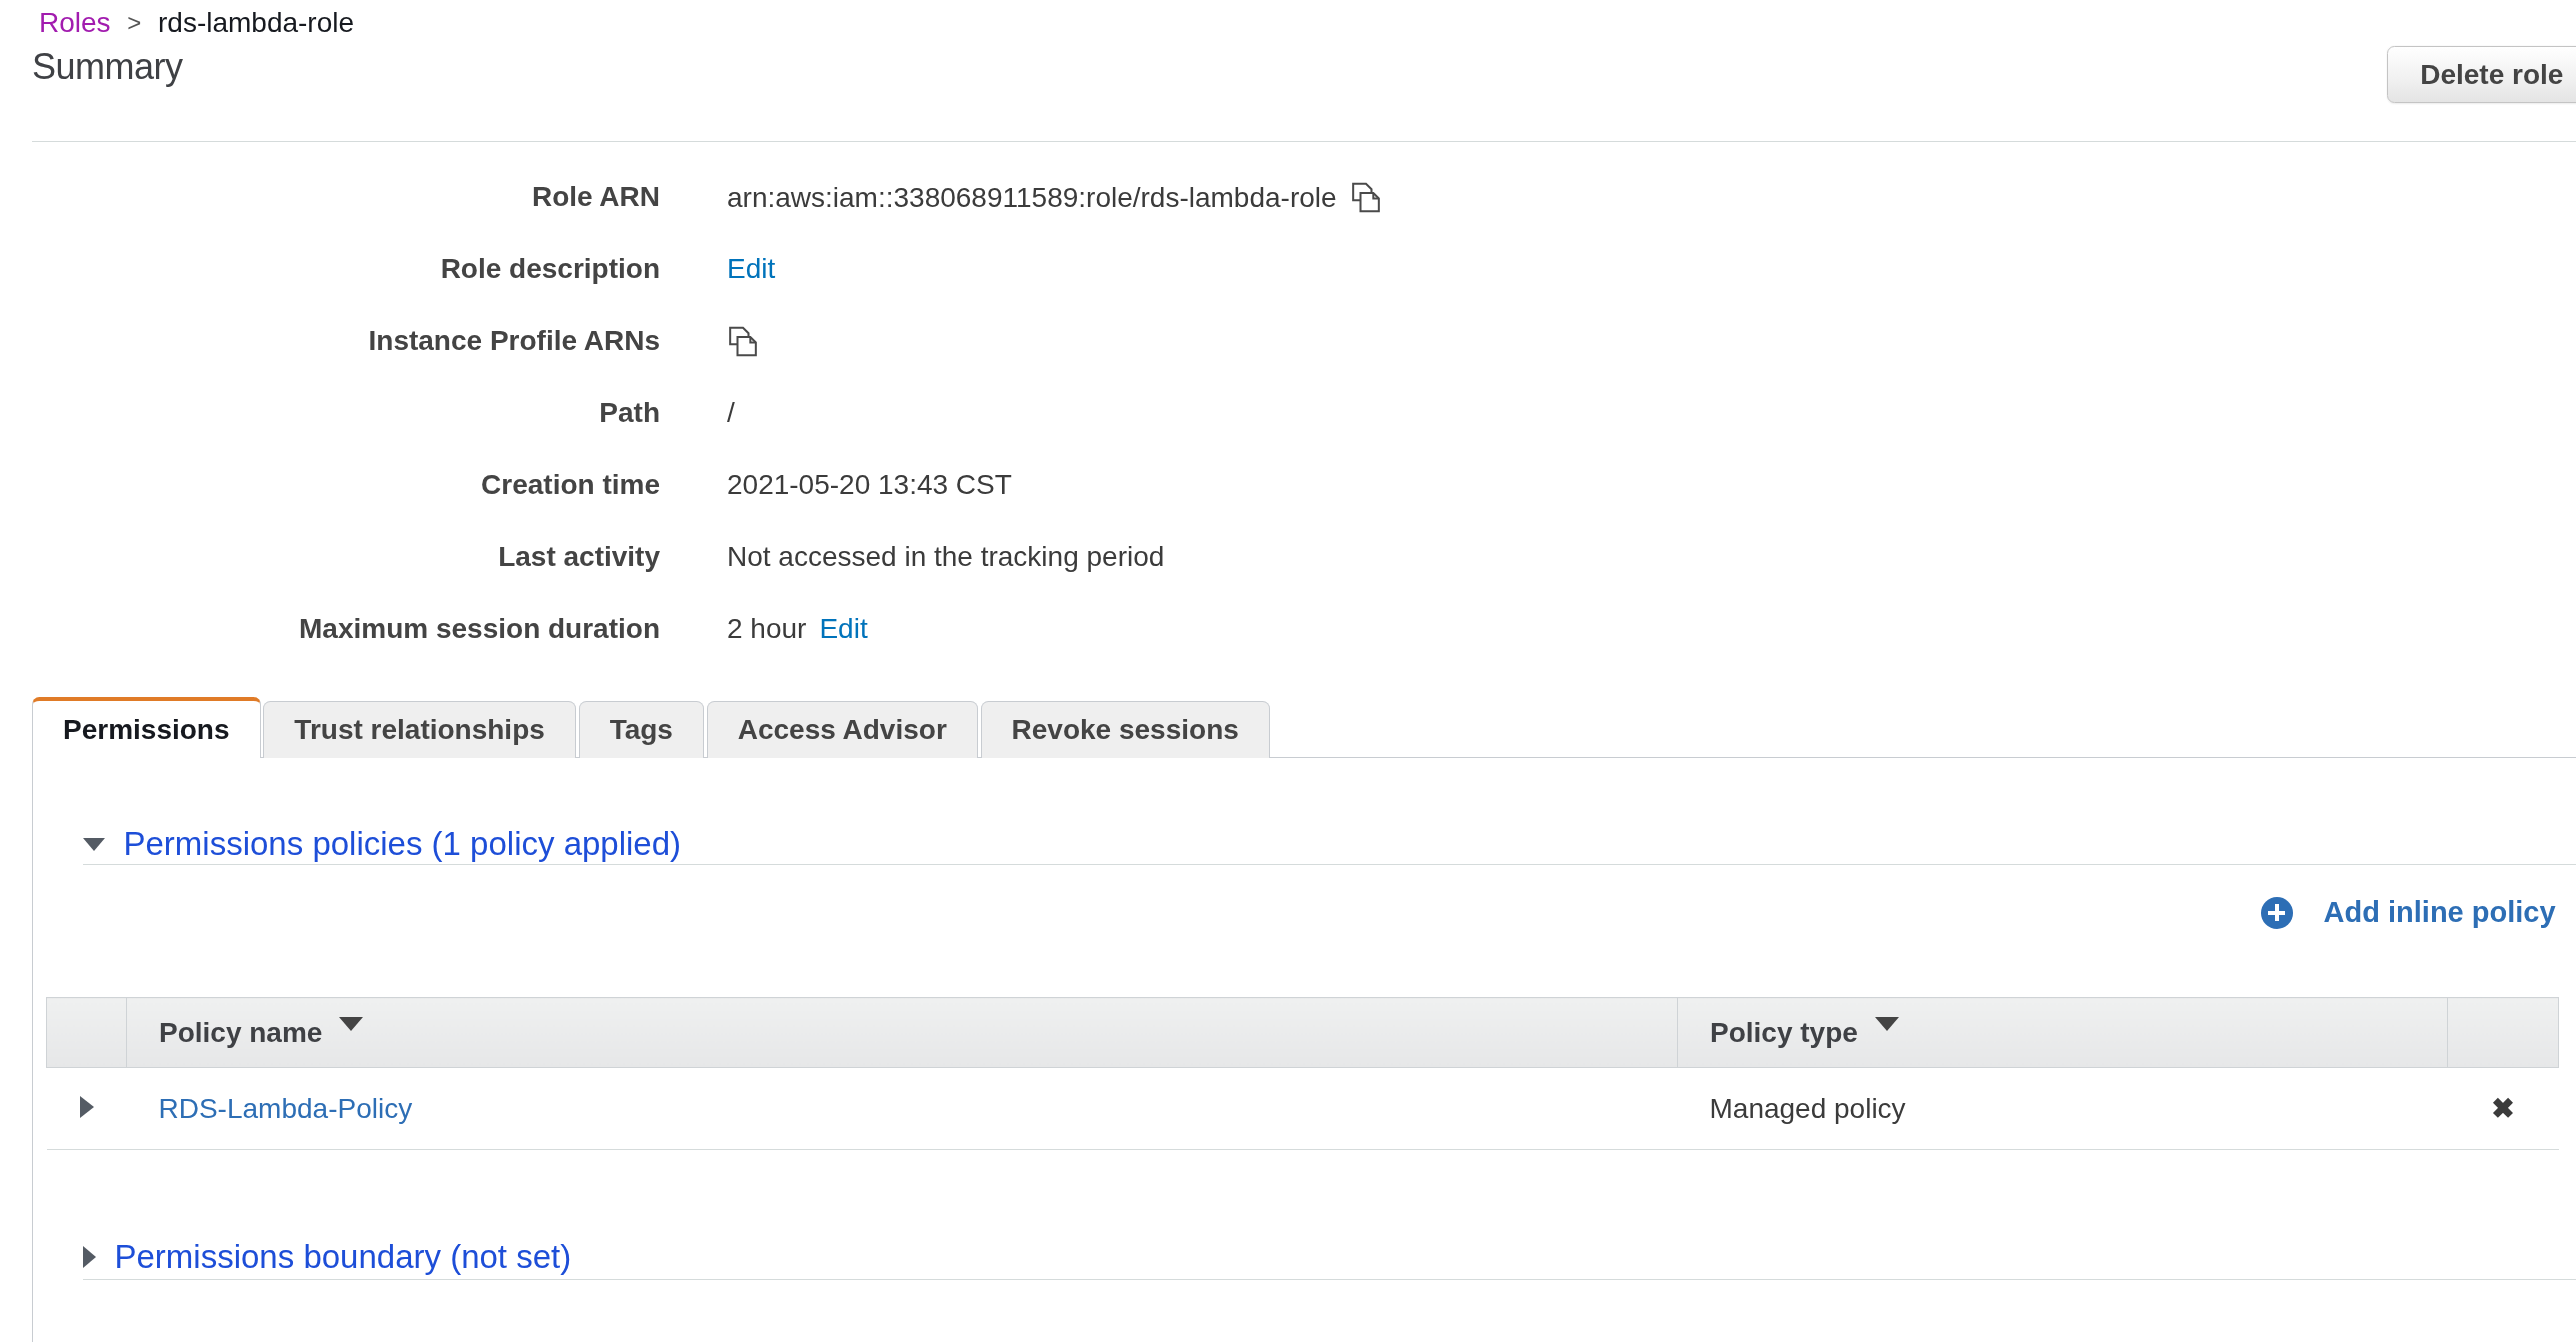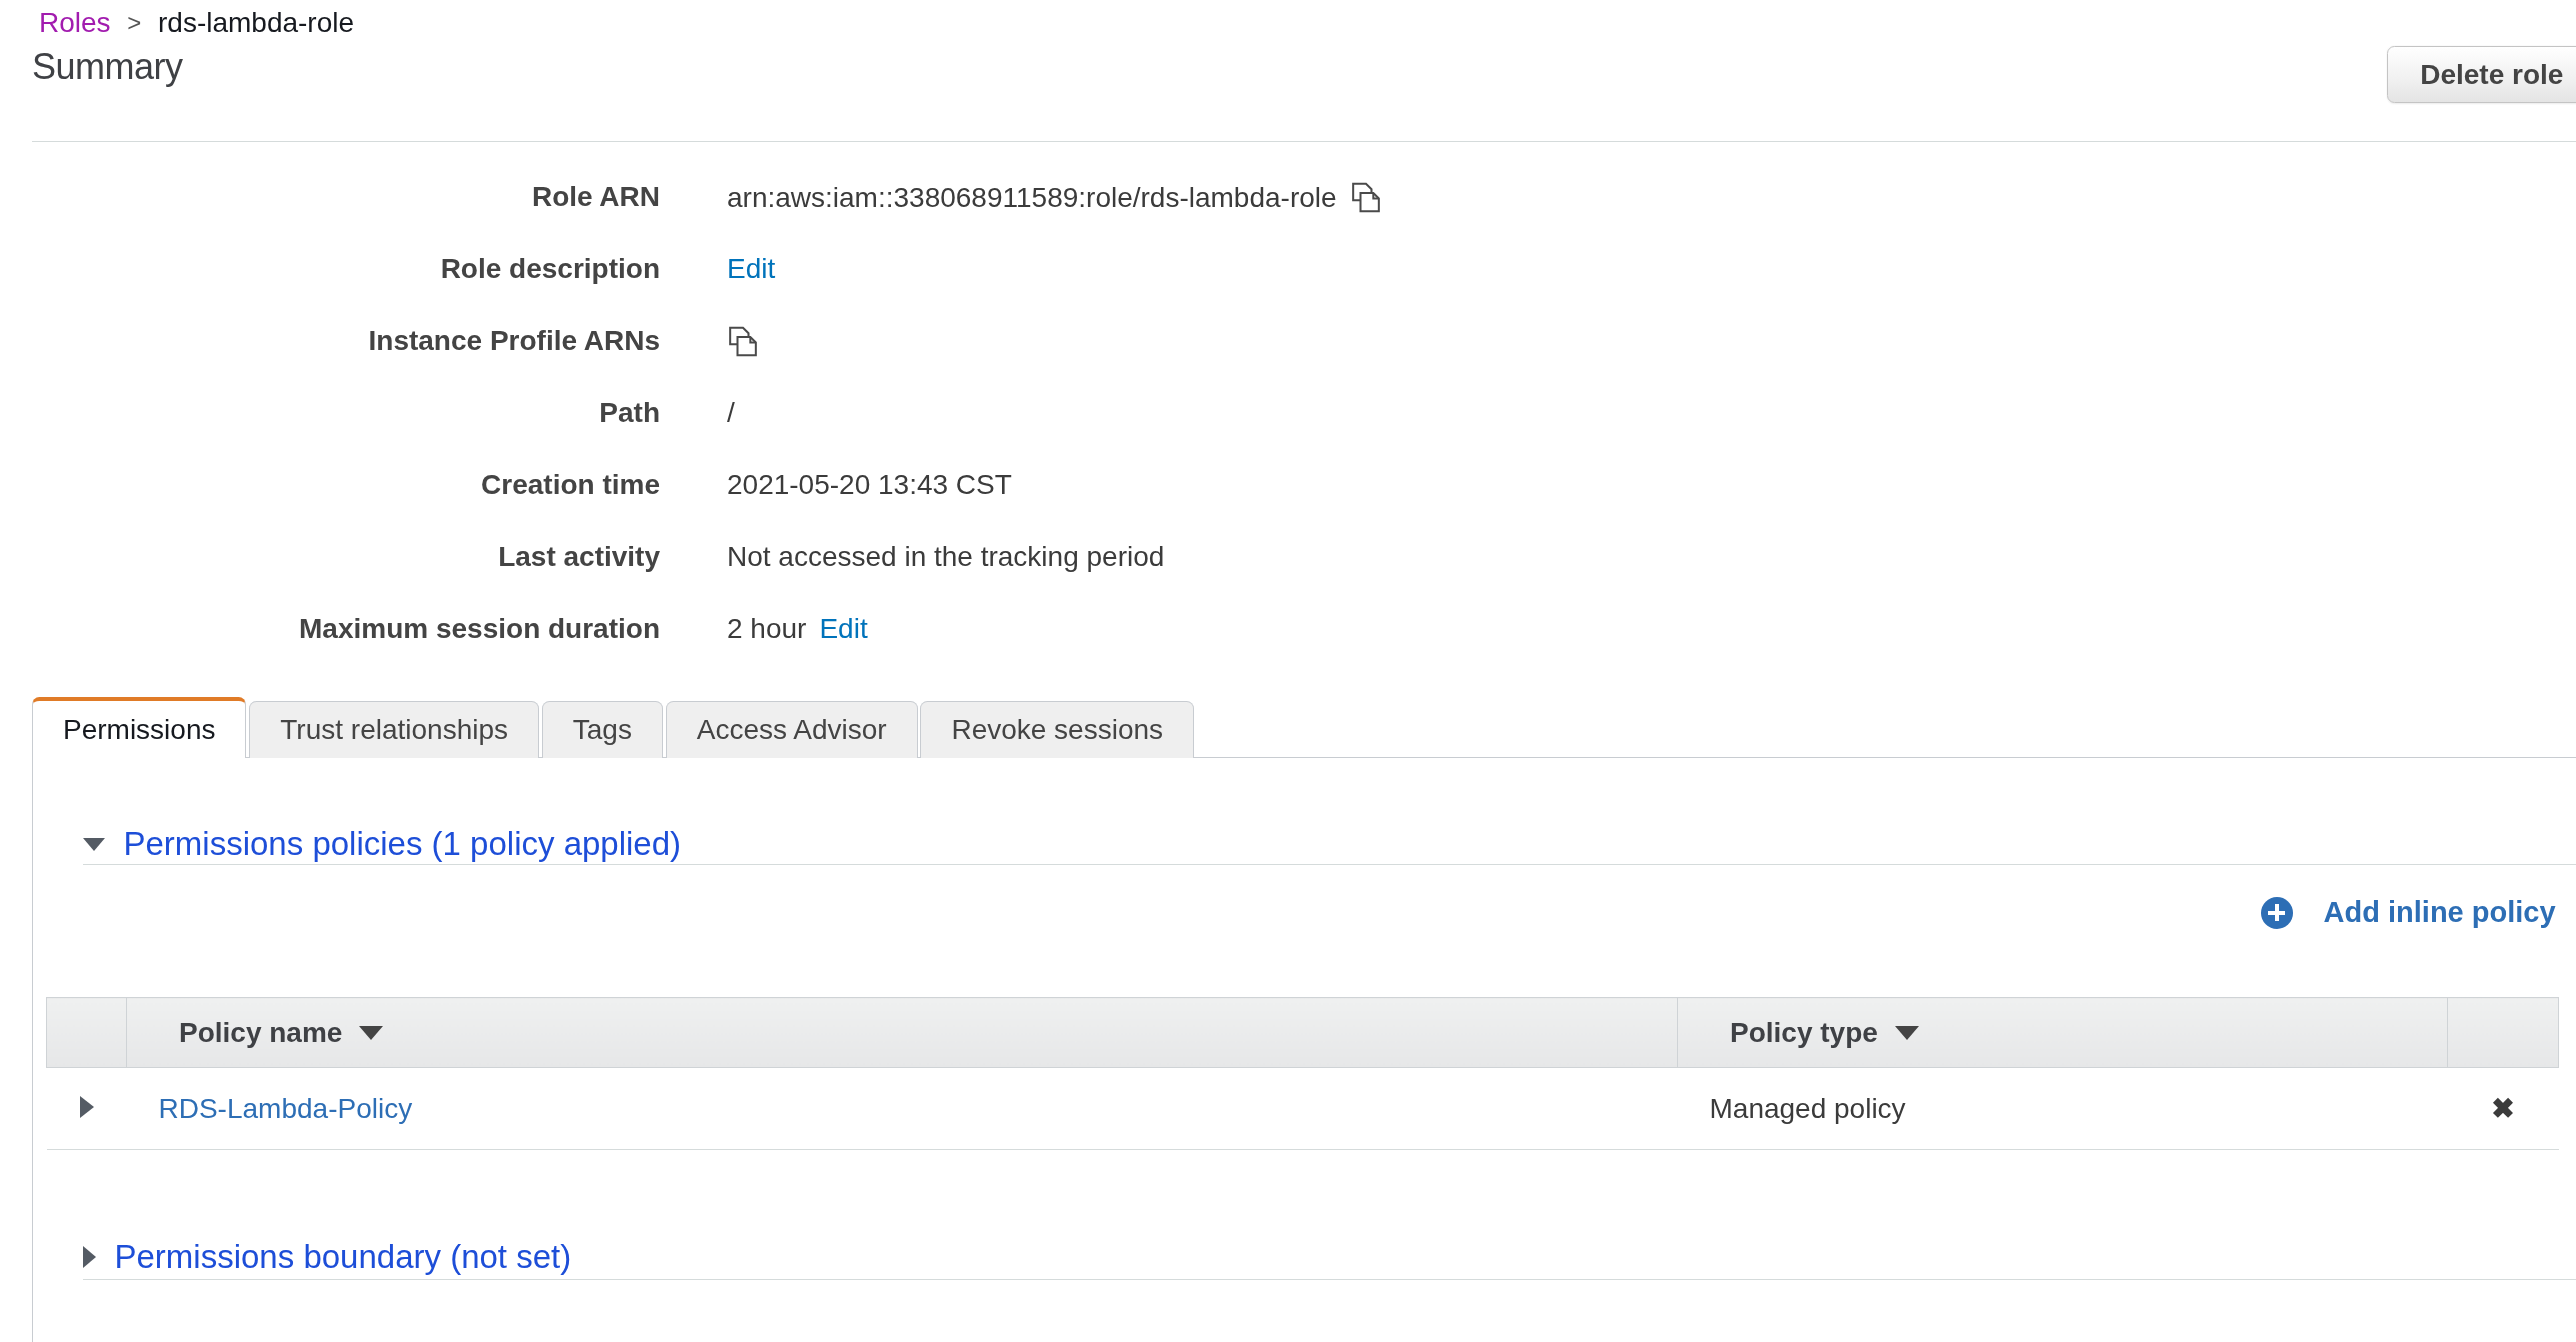--- a/index.html
+++ b/index.html
@@ -116,21 +116,21 @@
     left: 0; top: 0;
     display: flex;
     align-items: flex-end;
     gap: 2.8px;
     height: 61px;
   }
   .tab {
     height: 57px;
     padding: 0 30px;
     display: flex; align-items: center;
-    font-size: 28px; font-weight: normal;
+    font-size: 28px; font-weight: bold;
     color: #444444;
     background: #efefef;
     border: 0.9px solid #c8ccd1;
     border-bottom: none;
     border-radius: 7.4px 7.4px 0 0;
     cursor: pointer;
     white-space: nowrap;
     position: relative;
   }
   .tab.active {
@@ -248,21 +248,21 @@
     background: linear-gradient(to bottom, #eff0f0 0%, #e6e7e8 100%);
     border: 0.9px solid #cfd3d6;
     height: 70px;
     padding: 0 32px;
     font-size: 28px;
     font-weight: bold;
     color: #3f4145;
     text-align: left;
     white-space: nowrap;
   }
-  .th-inner { display: flex; align-items: center; gap: 16.7px; margin-left: 20px; }
+  .th-inner { display: flex; align-items: flex-start; gap: 16.7px; }
   .th-caret {
     width: 0; height: 0;
     border-left: 12px solid transparent;
     border-right: 12px solid transparent;
     border-top: 14px solid #444;
     flex: none;
   }
   .col-check { width: 80px; }
   .col-type  { width: 770px; }
   .col-x     { width: 111px; }

